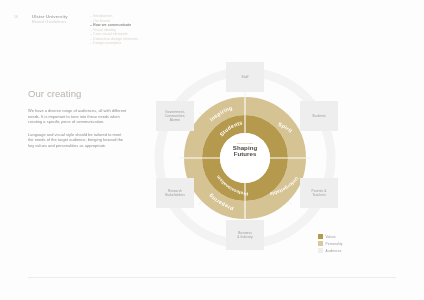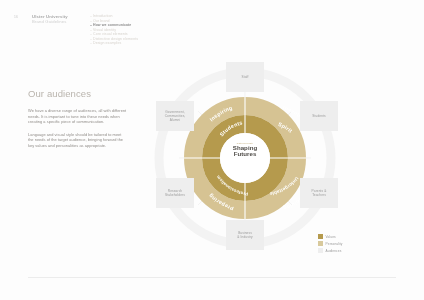--- a/index.html
+++ b/index.html
@@ -94,21 +94,21 @@
       <div class="navitem">
         <span class="dash">–</span><span>Distinctive design elements</span>
       </div>
       <div class="navitem">
         <span class="dash">–</span><span>Design examples</span>
       </div>
     </div>
   </div>
 
   <div class="leftcol">
-    <h1 class="headline">Our audiences</h1>
+    <h1 class="headline">Our creating</h1>
     <p class="para">We have a diverse range of audiences, all with different needs. It is important to tune into these needs when creating a specific piece of communication.</p>
     <p class="para">Language and visual style should be tailored to meet the needs of the target audience, bringing forward the key values and personalities as appropriate.</p>
   </div>
 
   <div class="diagram">
 
     <svg class="dgm-svg" width="216" height="200" viewBox="0 0 216 200">
       <defs>
 
         <path id="pOutTL" d="M 53.6,73.2 A 56,56 0 0 1 95,48.8"></path>

